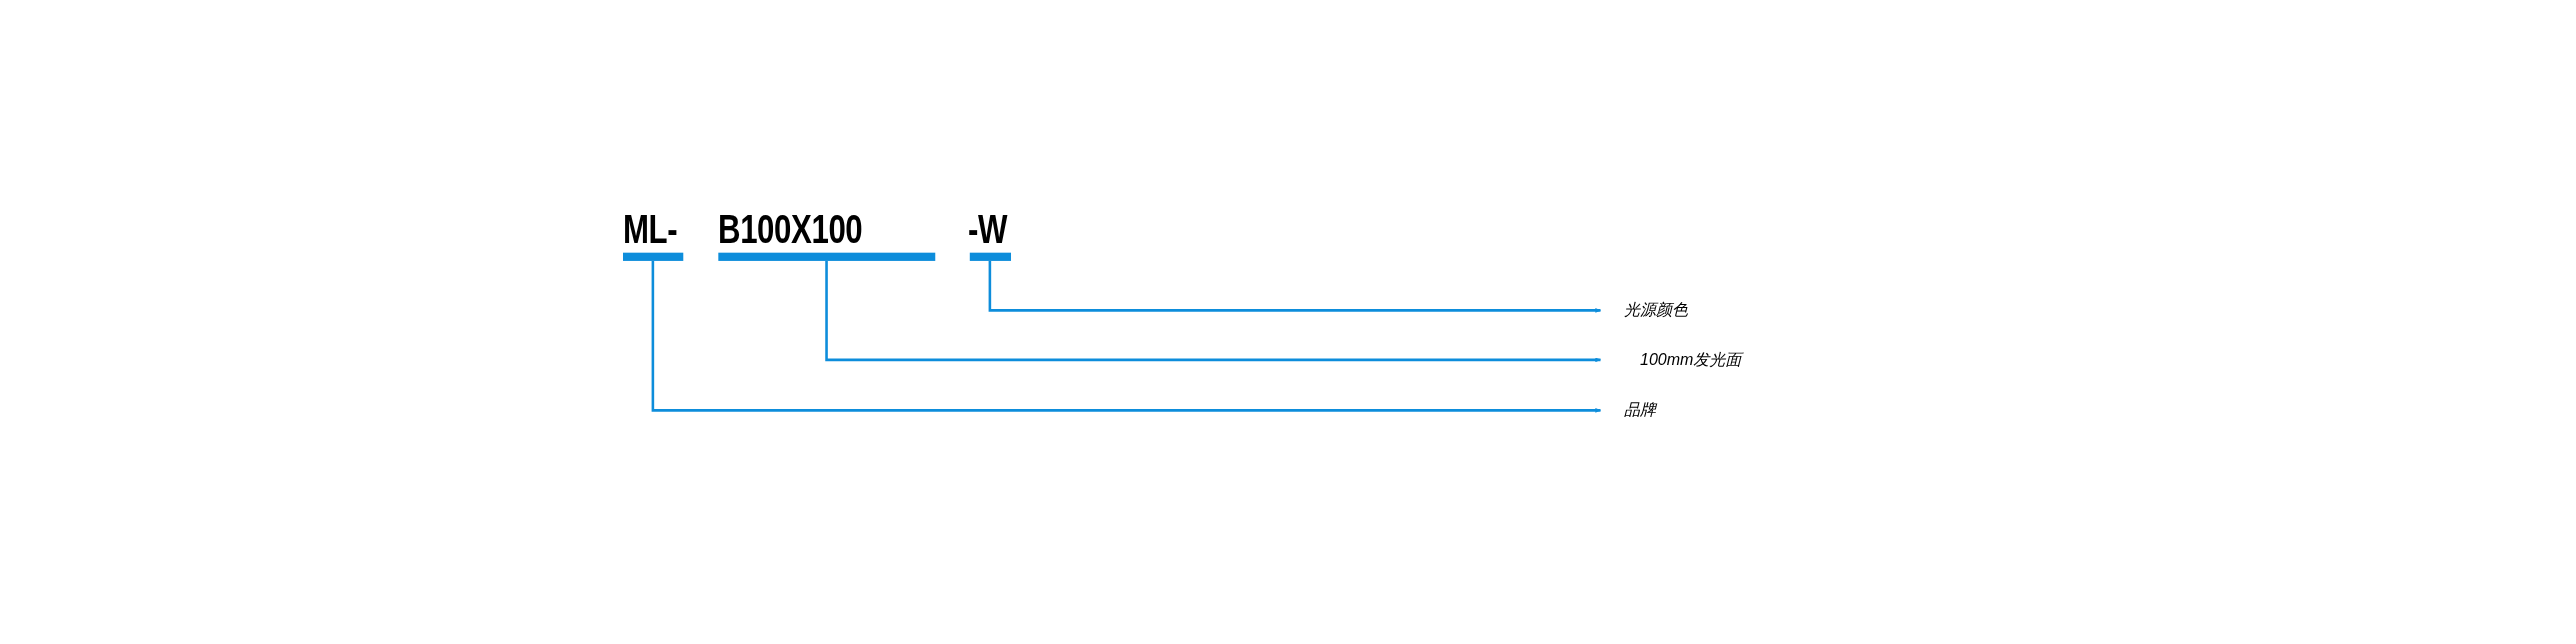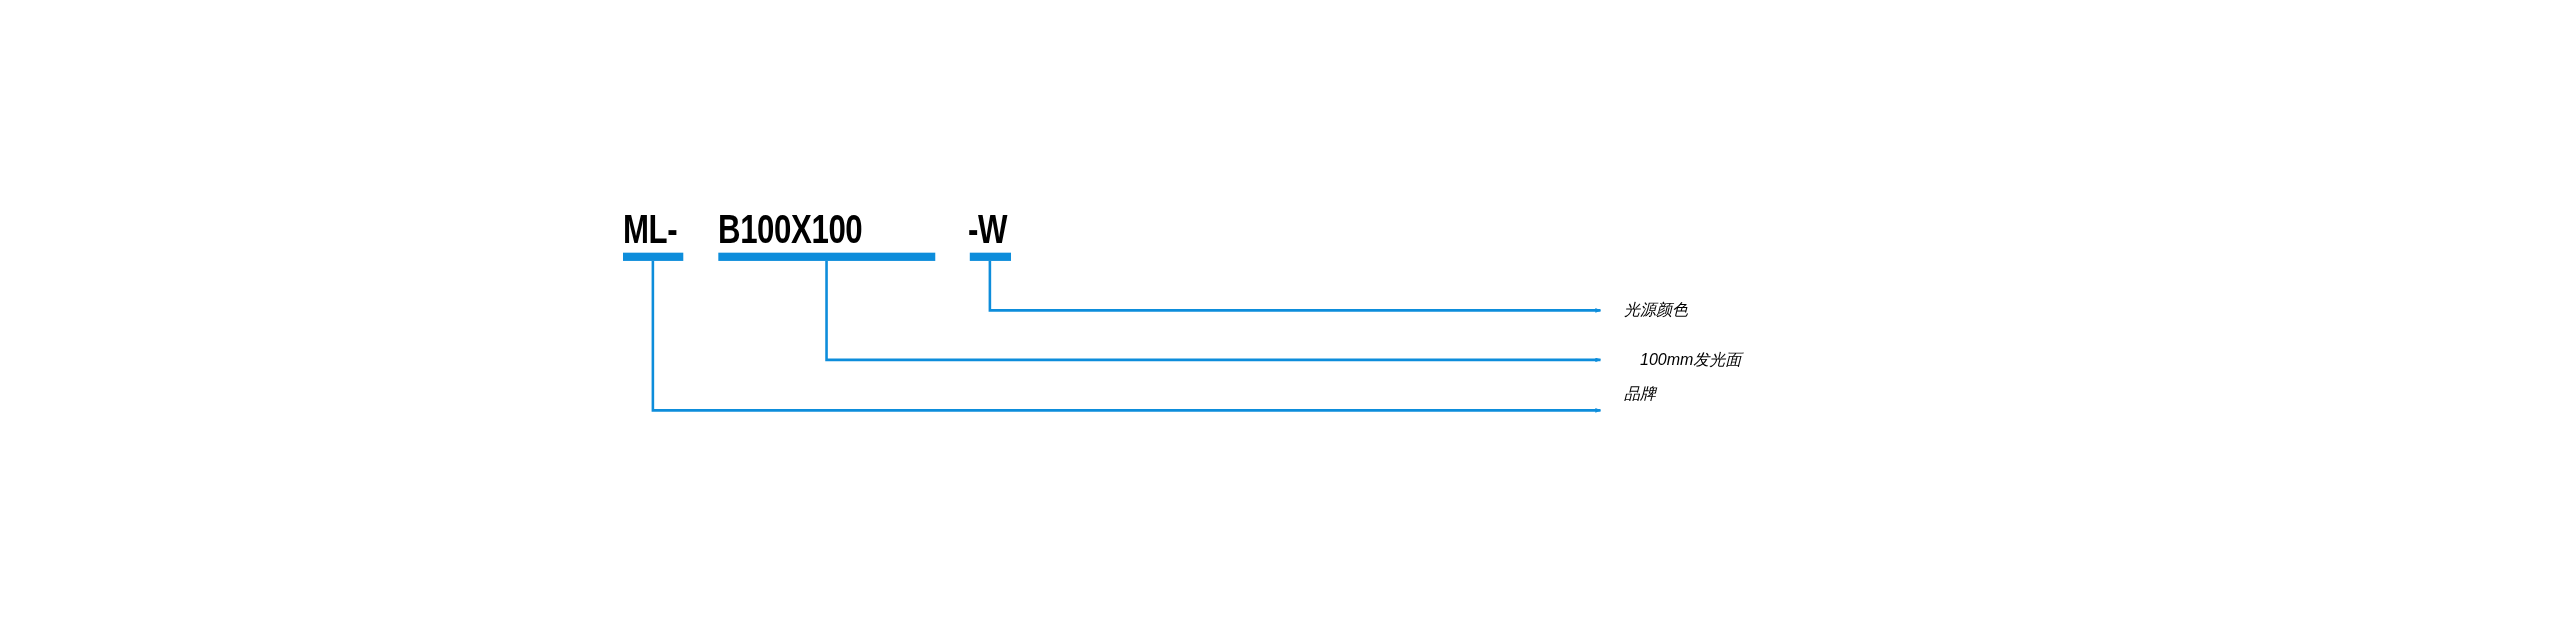--- a/index.html
+++ b/index.html
@@ -77,16 +77,16 @@
 
     <path d="M1604,506 L1604,698 L3106,698" fill="none" stroke="#0d8ddb" stroke-width="5" marker-end="url(#arrowhead)"></path>
 
     <path d="M1267,506 L1267,796 L3106,796" fill="none" stroke="#0d8ddb" stroke-width="5" marker-end="url(#arrowhead)"></path>
   </svg>
 
   <div class="callout-label" style="left:1624px; top:302px;">光源颜色</div>
 
   <div class="callout-label" style="left:1624px; top:352px;margin-left:16px;">100mm发光面</div>
 
-  <div class="callout-label" style="left:1624px; top:386px;">品牌</div>
+  <div class="callout-label" style="left:1624px; top:402px;">品牌</div>
 
 </div>
 
 
 </body></html>

